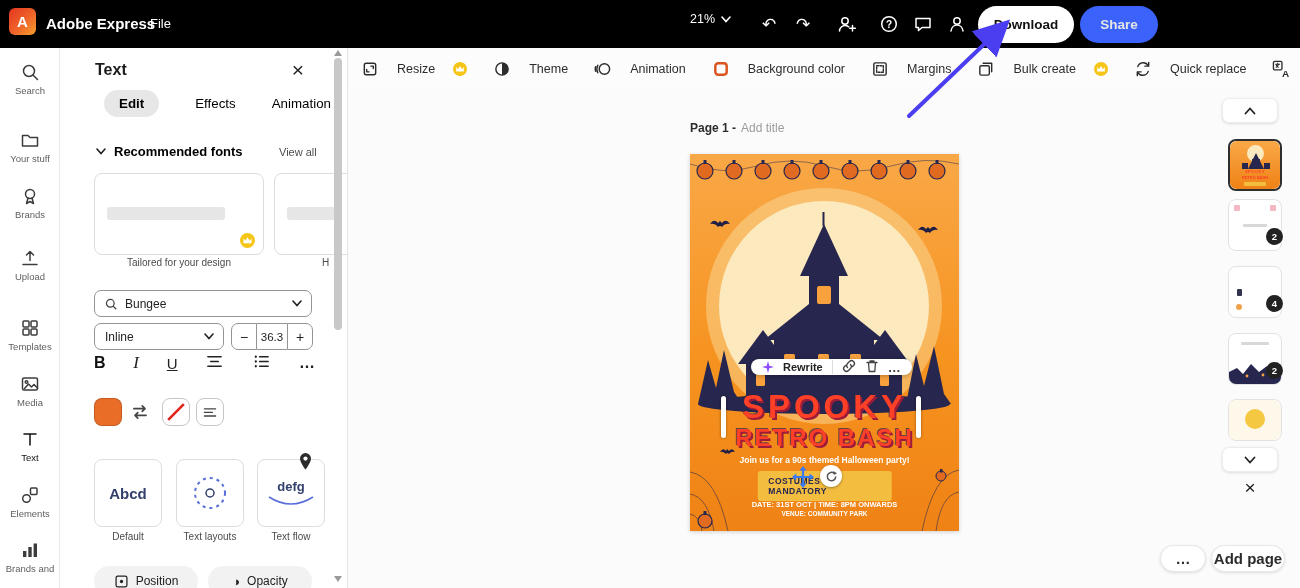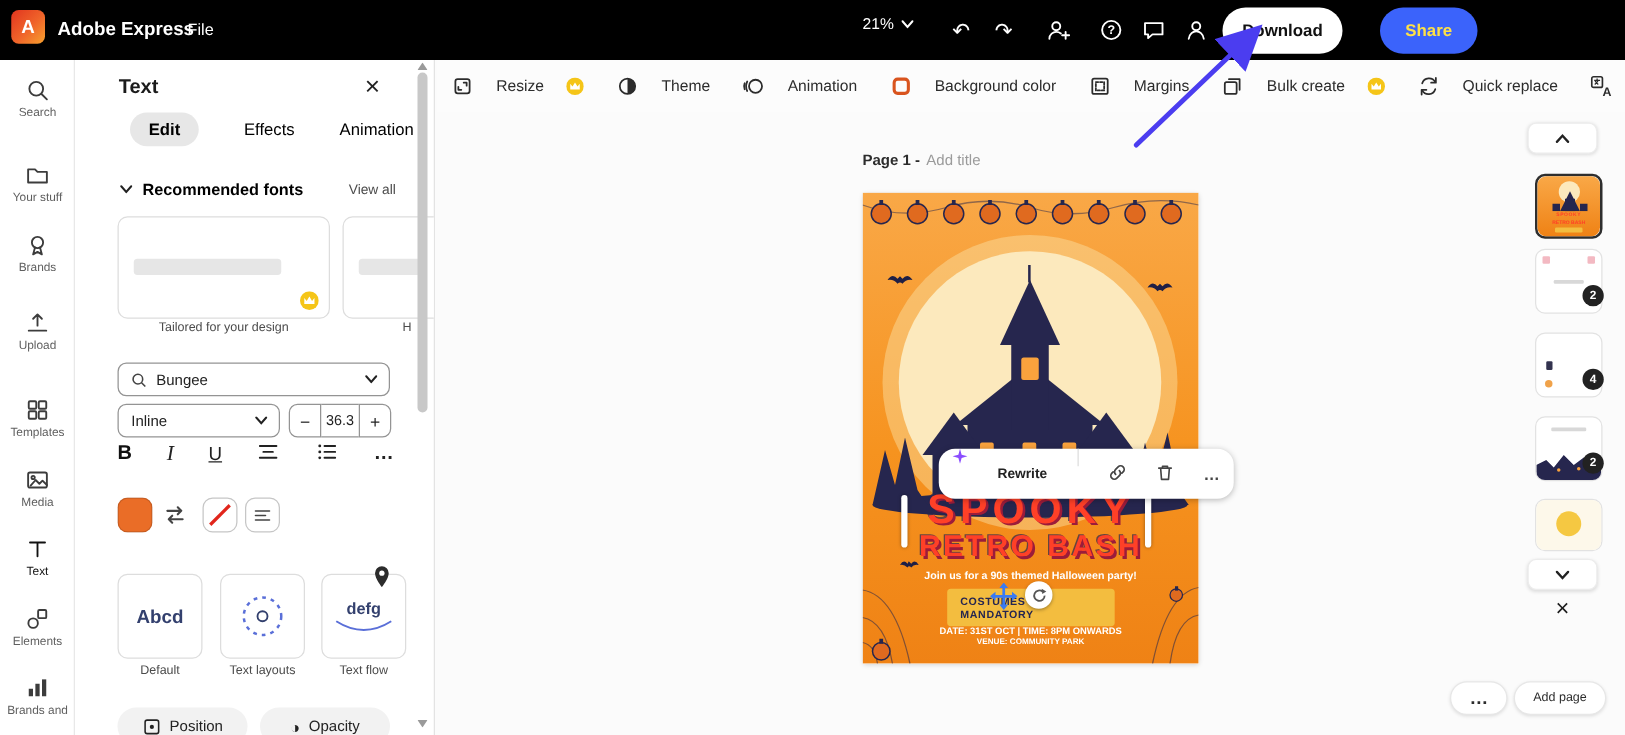--- a/index.html
+++ b/index.html
@@ -11,21 +11,21 @@
   .topbar{position:absolute;left:0;top:0;width:1300px;height:48px;background:#000;color:#fff}
   .logo{position:absolute;left:9px;top:8px;width:27px;height:27px;border-radius:6px;
         background:linear-gradient(135deg,#e1351f 0%,#f0652a 55%,#f7a12e 100%);display:flex;align-items:center;justify-content:center}
   .logo span{color:#fff;font-weight:bold;font-size:15px}
   .brand{position:absolute;left:46px;top:15px;font-size:15px;font-weight:700}
   .filemenu{position:absolute;left:150px;top:16px;font-size:13px;color:#fff}
   .zoomgrp{position:absolute;left:690px;top:12px;display:flex;align-items:center;gap:6px;font-size:12.5px}
   .tb-ic{position:absolute;top:11px;width:26px;height:26px;display:flex;align-items:center;justify-content:center;color:#fff;font-size:17px}
   .pill{position:absolute;top:6px;height:37px;border-radius:19px;font-size:13.5px;font-weight:700;display:flex;align-items:center;justify-content:center}
   .dl{left:978px;width:96px;background:#fff;color:#111}
-  .sh{left:1104px;width:78px;background:#3b63fb;color:#fde047}
+  .sh{left:1080px;width:78px;background:#3b63fb;color:#e5e5e5}
 
   
   .rail{position:absolute;left:0;top:48px;width:60px;height:540px;background:#fff;border-right:1px solid #e8e8e8;z-index:4}
   .rail-item{position:absolute;left:0;width:60px;text-align:center;color:#5f5f5f;cursor:pointer}
   .rail-item svg{display:block;margin:0 auto}
   .rail-label{display:block;font-size:9.5px;margin-top:4px;line-height:1.15}
   .rail-item.active{color:#111}
   .ric{stroke:#3c3c3c;fill:none;stroke-width:1.5;stroke-linecap:round;stroke-linejoin:round}
   .rail-item.active .ric{stroke:#111}
 
@@ -71,34 +71,34 @@
   .ptitle1{top:234px;font-size:33px;font-weight:800;letter-spacing:4px;color:#ff4027;
            text-shadow:2px 2px 0 #9c1c3a,-1px -1px 0 rgba(38,38,78,.7)}
   .ptitle2{top:270px;font-size:24px;font-weight:800;letter-spacing:2px;color:#ff4027;
            text-shadow:2px 2px 0 #9c1c3a,-1px -1px 0 rgba(38,38,78,.7)}
   .psub{top:301px;font-size:8.5px;font-weight:700;color:#fff}
   .pbadge{position:absolute;left:50%;transform:translateX(-50%);top:317px;background:#f3bd3f;color:#262650;
           font-size:8.5px;font-weight:800;padding:5px 11px;border-radius:3px;letter-spacing:.5px}
   .pdate{top:346px;font-size:7.5px;font-weight:700;color:#fff}
   .pvenue{top:356px;font-size:6.5px;font-weight:700;color:#fff}
   .handle{position:absolute;width:5px;height:42px;background:#fff;border-radius:3px;box-shadow:0 0 3px rgba(0,0,0,.4)}
-  .floattb{position:absolute;left:751px;top:359px;height:40px;background:#fff;border-radius:13px;box-shadow:0 1px 5px rgba(0,0,0,.28);
-           display:flex;gap:24px;padding:0 11px;font-size:11px;color:#222}
+  .floattb{position:absolute;left:751px;top:359px;height:16px;background:#fff;border-radius:13px;box-shadow:0 1px 5px rgba(0,0,0,.28);
+           display:flex;align-items:center;gap:9px;padding:0 11px;font-size:11px;color:#222}
   .ftsep{width:1px;height:14px;background:#ddd}
 
   
   .navbtn{position:absolute;left:1222px;width:56px;height:25px;background:#fff;border:1px solid #ececec;border-radius:7px;
           box-shadow:0 1px 3px rgba(0,0,0,.12);display:flex;align-items:center;justify-content:center}
   .thumb{position:absolute;left:1228px;width:54px;border:1px solid #e2e2e2;border-radius:8px;background:#fff;overflow:visible}
   .thumb-inner{position:absolute;inset:0;border-radius:7px;overflow:hidden}
   .tbadge{position:absolute;left:37px;top:28px;width:17px;height:17px;border-radius:50%;background:#222;color:#fff;
           font-size:9.5px;font-weight:700;display:flex;align-items:center;justify-content:center;z-index:2}
   .xclose{position:absolute;left:1236px;top:474px;width:28px;height:28px;font-size:19px;color:#1b1b1b;text-align:center;line-height:28px}
   .footpill{position:absolute;top:545px;height:27px;background:#fff;border:1px solid #e7e7e7;border-radius:14px;
-            box-shadow:0 1px 3px rgba(0,0,0,.12);display:flex;align-items:center;justify-content:center;font-size:10px;font-weight:400;color:#2c2c2c}
+            box-shadow:0 1px 3px rgba(0,0,0,.12);display:flex;align-items:center;justify-content:center;font-size:15px;font-weight:700;color:#2c2c2c}
 </style>
 </head>
 <body>
 
 <div id="app">
 
   <header class="topbar">
     <div class="logo">
         <span>A</span>
       </div>

